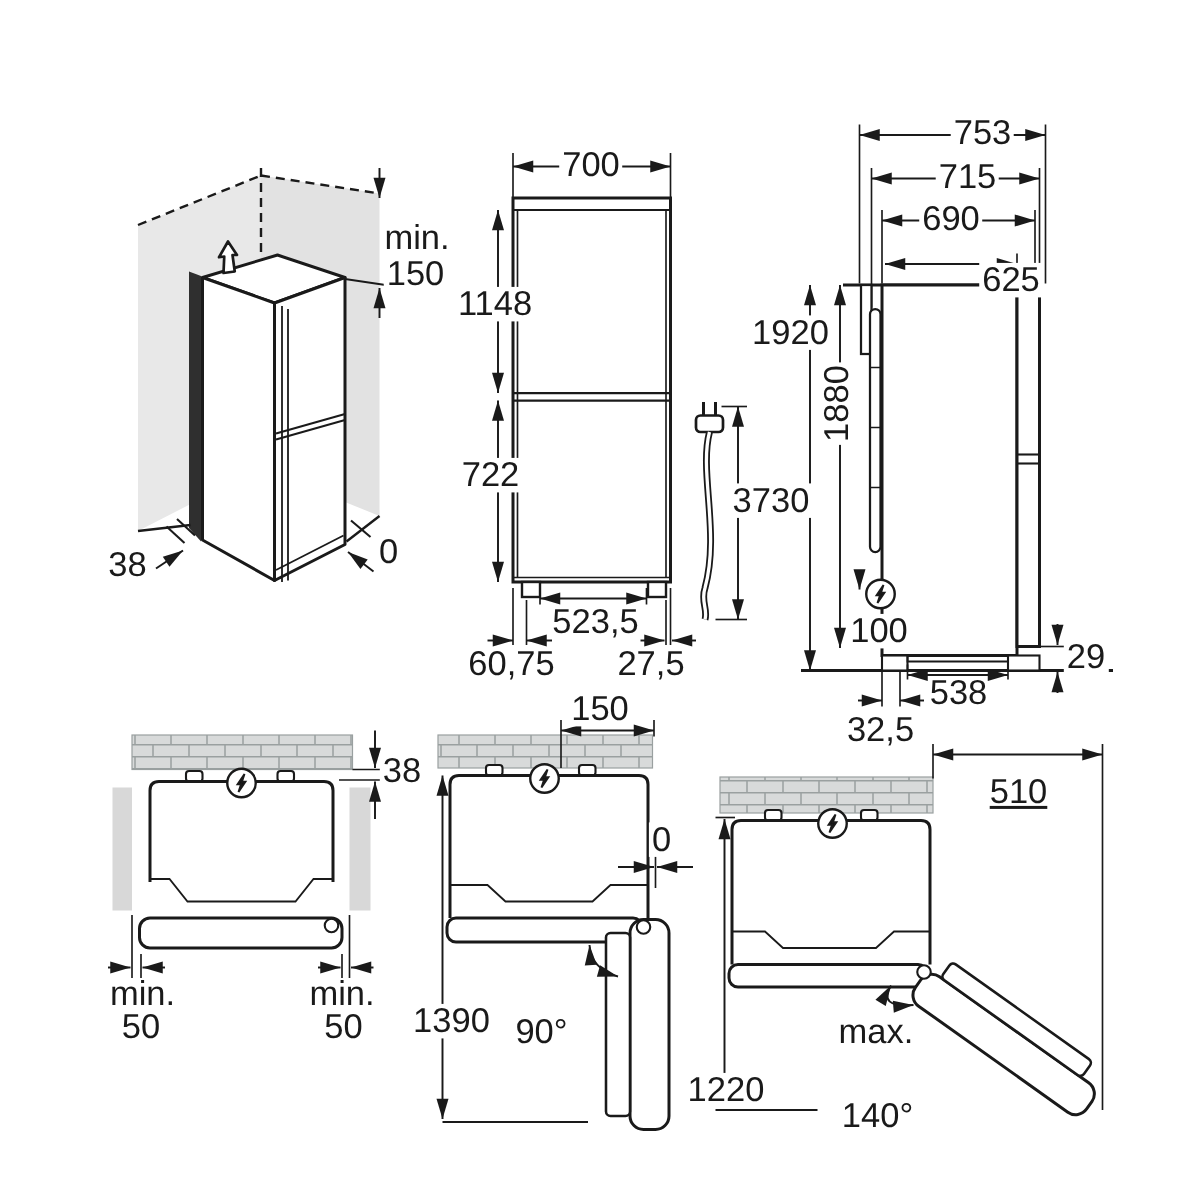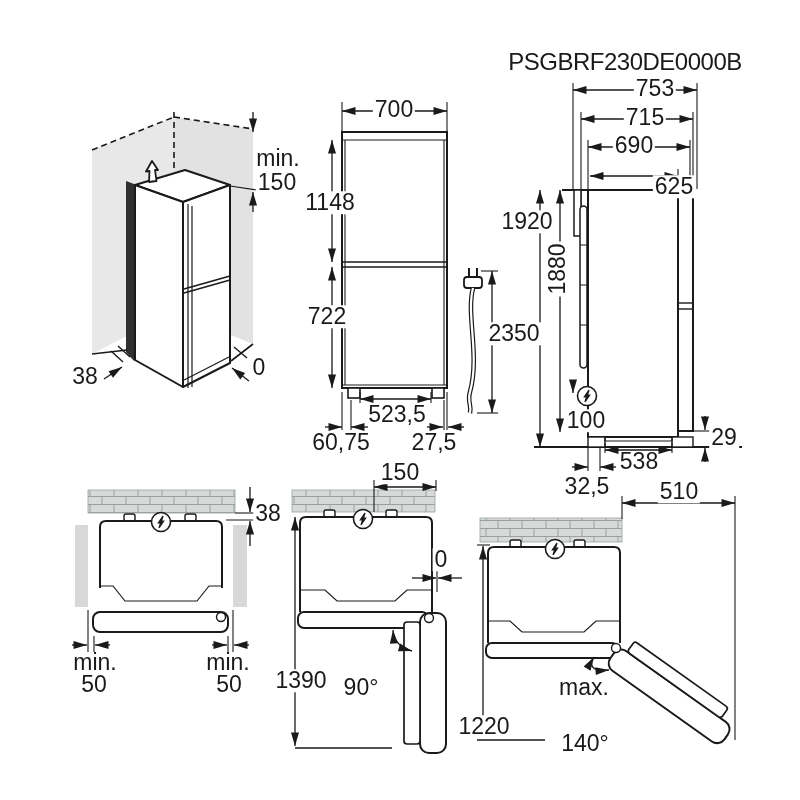--- a/index.html
+++ b/index.html
@@ -226,34 +226,33 @@
 
     <g transform="translate(619,646) rotate(35.4)">
       <rect x="0" y="0" width="140" height="24" rx="9" fill="#fff" stroke-width="2"></rect>
       <rect x="10" y="-13" width="115" height="13" rx="3" fill="#fff" stroke-width="1.7"></rect>
     </g>
     <circle cx="616" cy="648" r="4.5" fill="#fff" stroke-width="1.4"></circle>
     <path d="M594,657 Q585,672 609,670" marker-start="url(#ah)" marker-end="url(#ah)"></path>
   </g>
 </svg>
 
-<div class="lbl title" style="left:625px;top:62px;">PSGBRF230DE0000B</div>
 
 <div class="lbl" style="left:278px;top:159px;">min.</div>
 <div class="lbl" style="left:277px;top:183px;">150</div>
 <div class="lbl" style="left:85px;top:377px;">38</div>
 <div class="lbl" style="left:259px;top:368px;">0</div>
 
 <div class="lbl" style="left:394px;top:110px;">700</div>
 <div class="lbl" style="left:330px;top:203px;">1148</div>
 <div class="lbl" style="left:327px;top:317px;">722</div>
 <div class="lbl nobg" style="left:397px;top:415px;text-align:center;">523,5</div>
 <div class="lbl nobg" style="left:341px;top:443px;">60,75</div>
 <div class="lbl nobg" style="left:434px;top:443px;">27,5</div>
-<div class="lbl" style="left:514px;top:334px;">2350</div>
+<div class="lbl" style="left:514px;top:334px;">3730</div>
 
 <div class="lbl" style="left:655px;top:89px;">753</div>
 <div class="lbl" style="left:645px;top:118px;">715</div>
 <div class="lbl" style="left:634px;top:146px;">690</div>
 <div class="lbl" style="left:630px;top:187px;margin-left:44px;">625</div>
 <div class="lbl" style="left:527px;top:222px;">1920</div>
 <div class="lbl rot" style="left:558px;top:269px;">1880</div>
 <div class="lbl" style="left:586px;top:421px;">100</div>
 <div class="lbl" style="left:724px;top:438px;">29</div>
 <div class="lbl nobg" style="left:639px;top:462px;">538</div>
@@ -263,18 +262,18 @@
 <div class="lbl nobg" style="left:95px;top:663px;">min.</div>
 <div class="lbl nobg" style="left:94px;top:685px;">50</div>
 <div class="lbl nobg" style="left:228px;top:663px;">min.</div>
 <div class="lbl nobg" style="left:229px;top:685px;">50</div>
 
 <div class="lbl" style="left:400px;top:473px;">150</div>
 <div class="lbl" style="left:441px;top:560px;">0</div>
 <div class="lbl nobg" style="left:361px;top:652px;margin-top:36px;">90°</div>
 <div class="lbl" style="left:301px;top:681px;">1390</div>
 
-<div class="lbl" style="left:679px;top:492px;">510</div>
+<div class="lbl" style="left:679px;top:528px;text-decoration:underline;">510</div>
 <div class="lbl" style="left:484px;top:683px;margin-top:44px;">1220</div>
 <div class="lbl nobg" style="left:584px;top:688px;">max.</div>
 <div class="lbl nobg" style="left:585px;top:709px;margin-top:35px;">140°</div>
 
 </div>
 
 </body></html>

